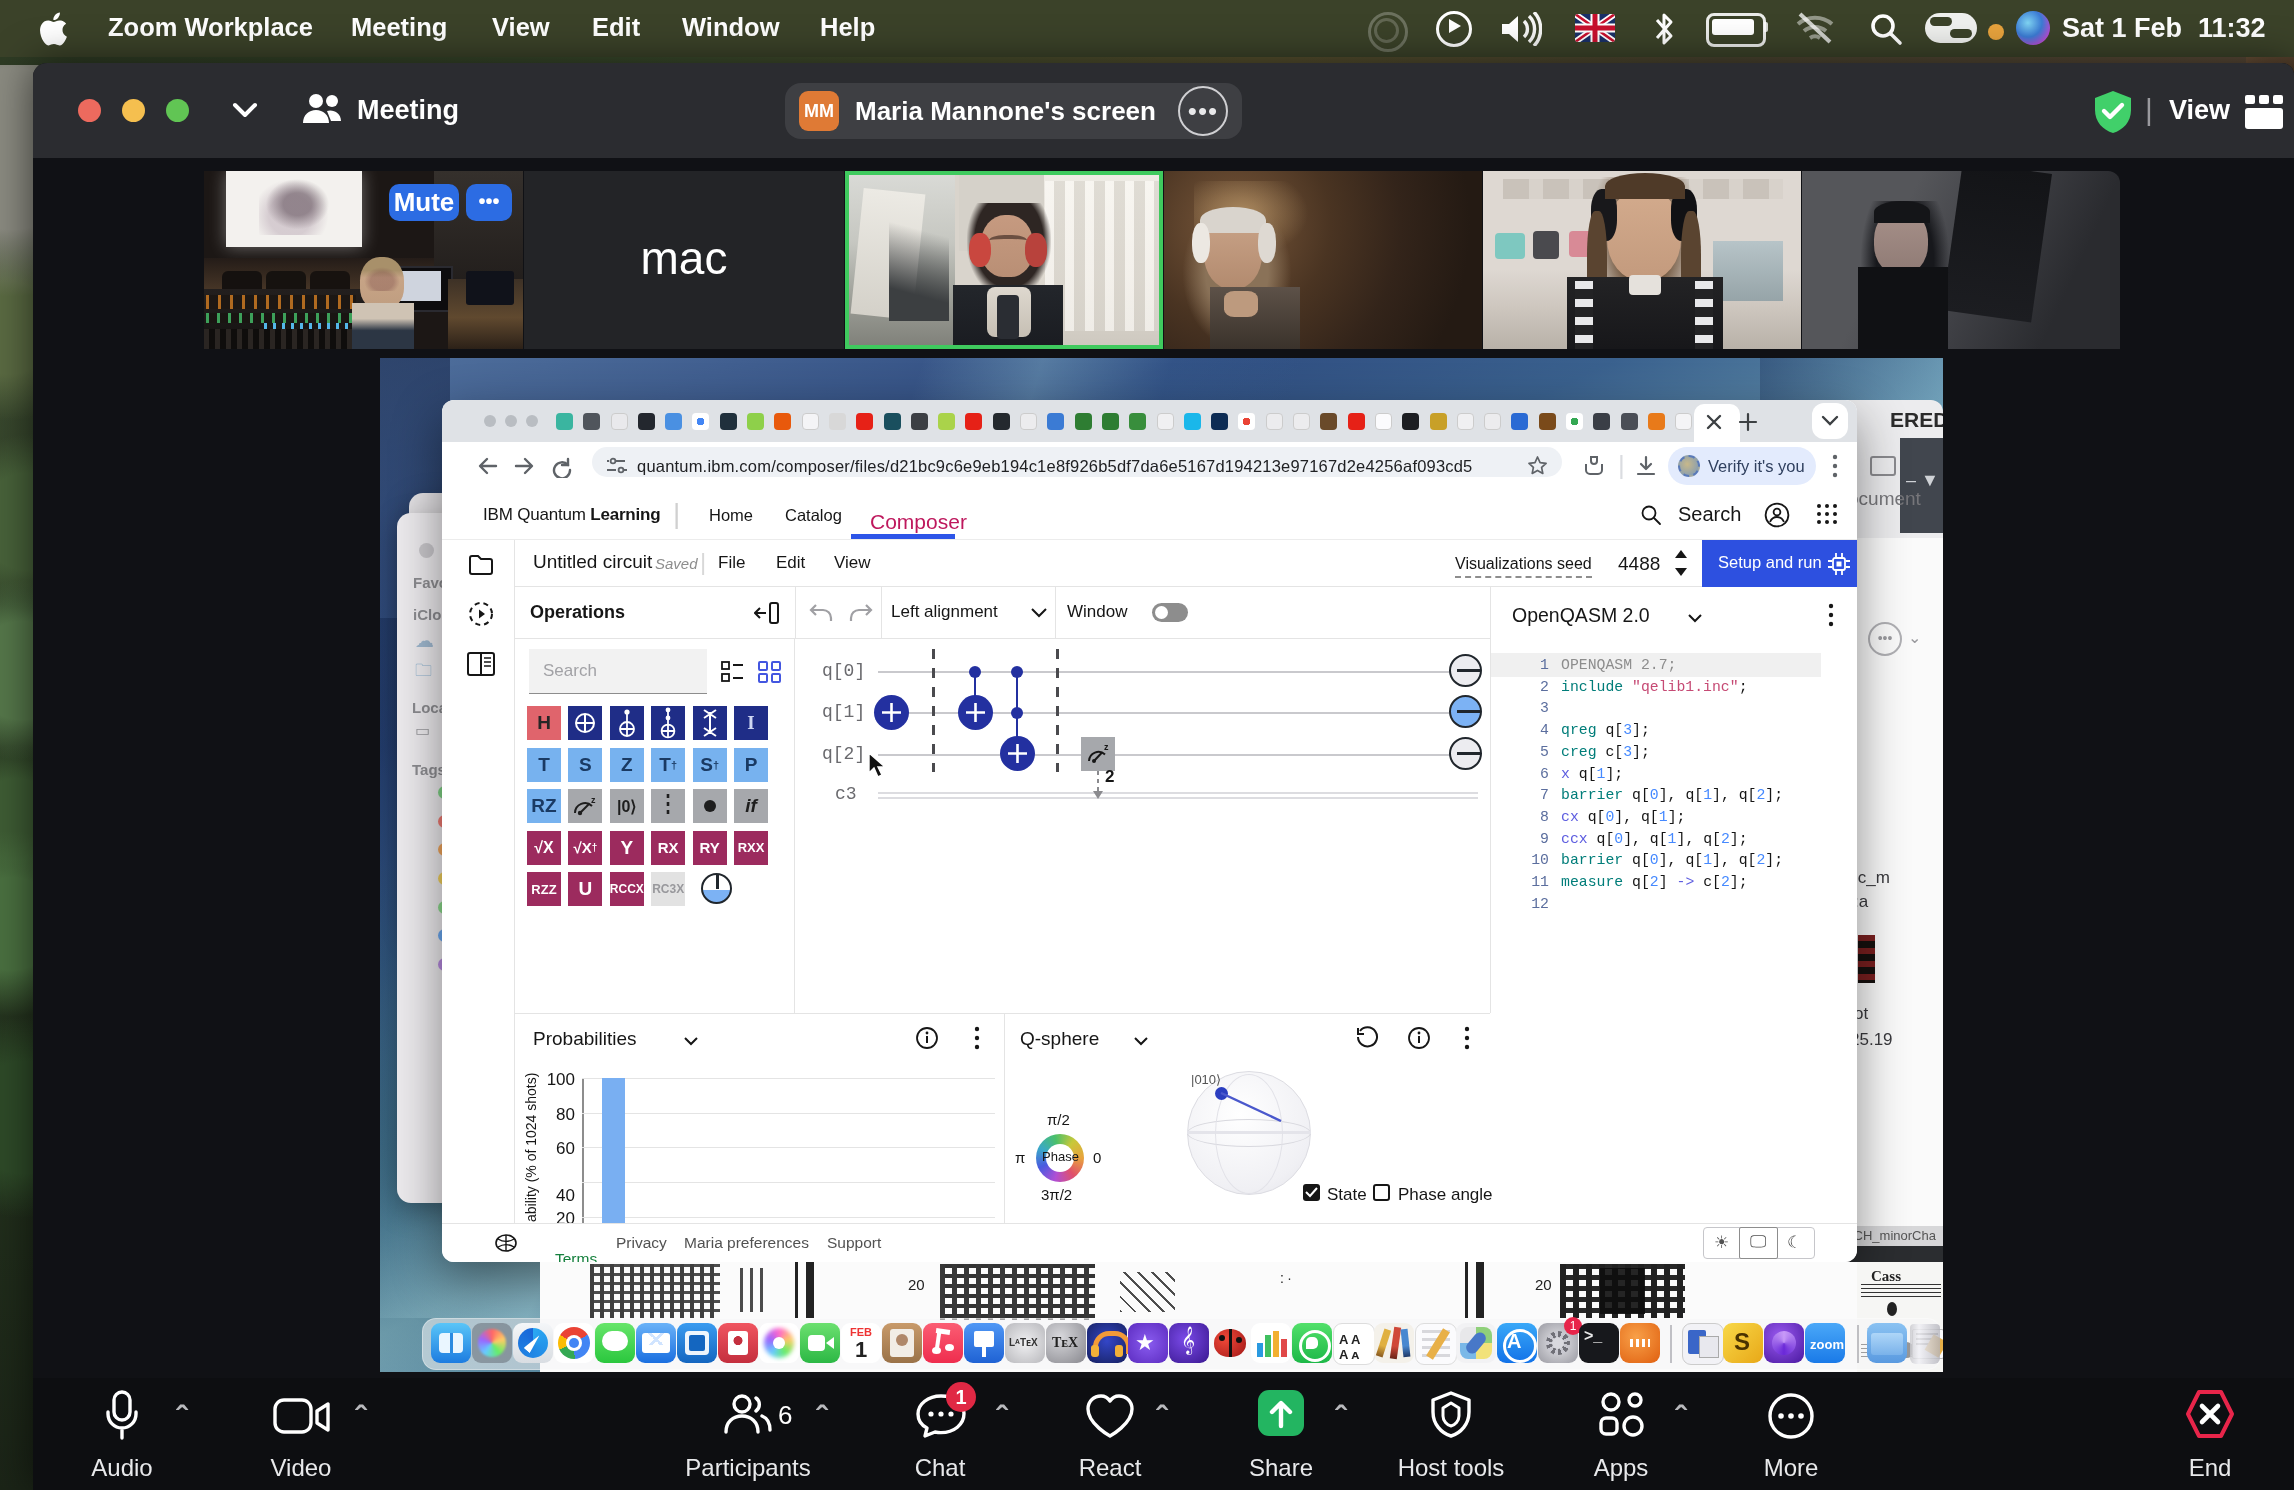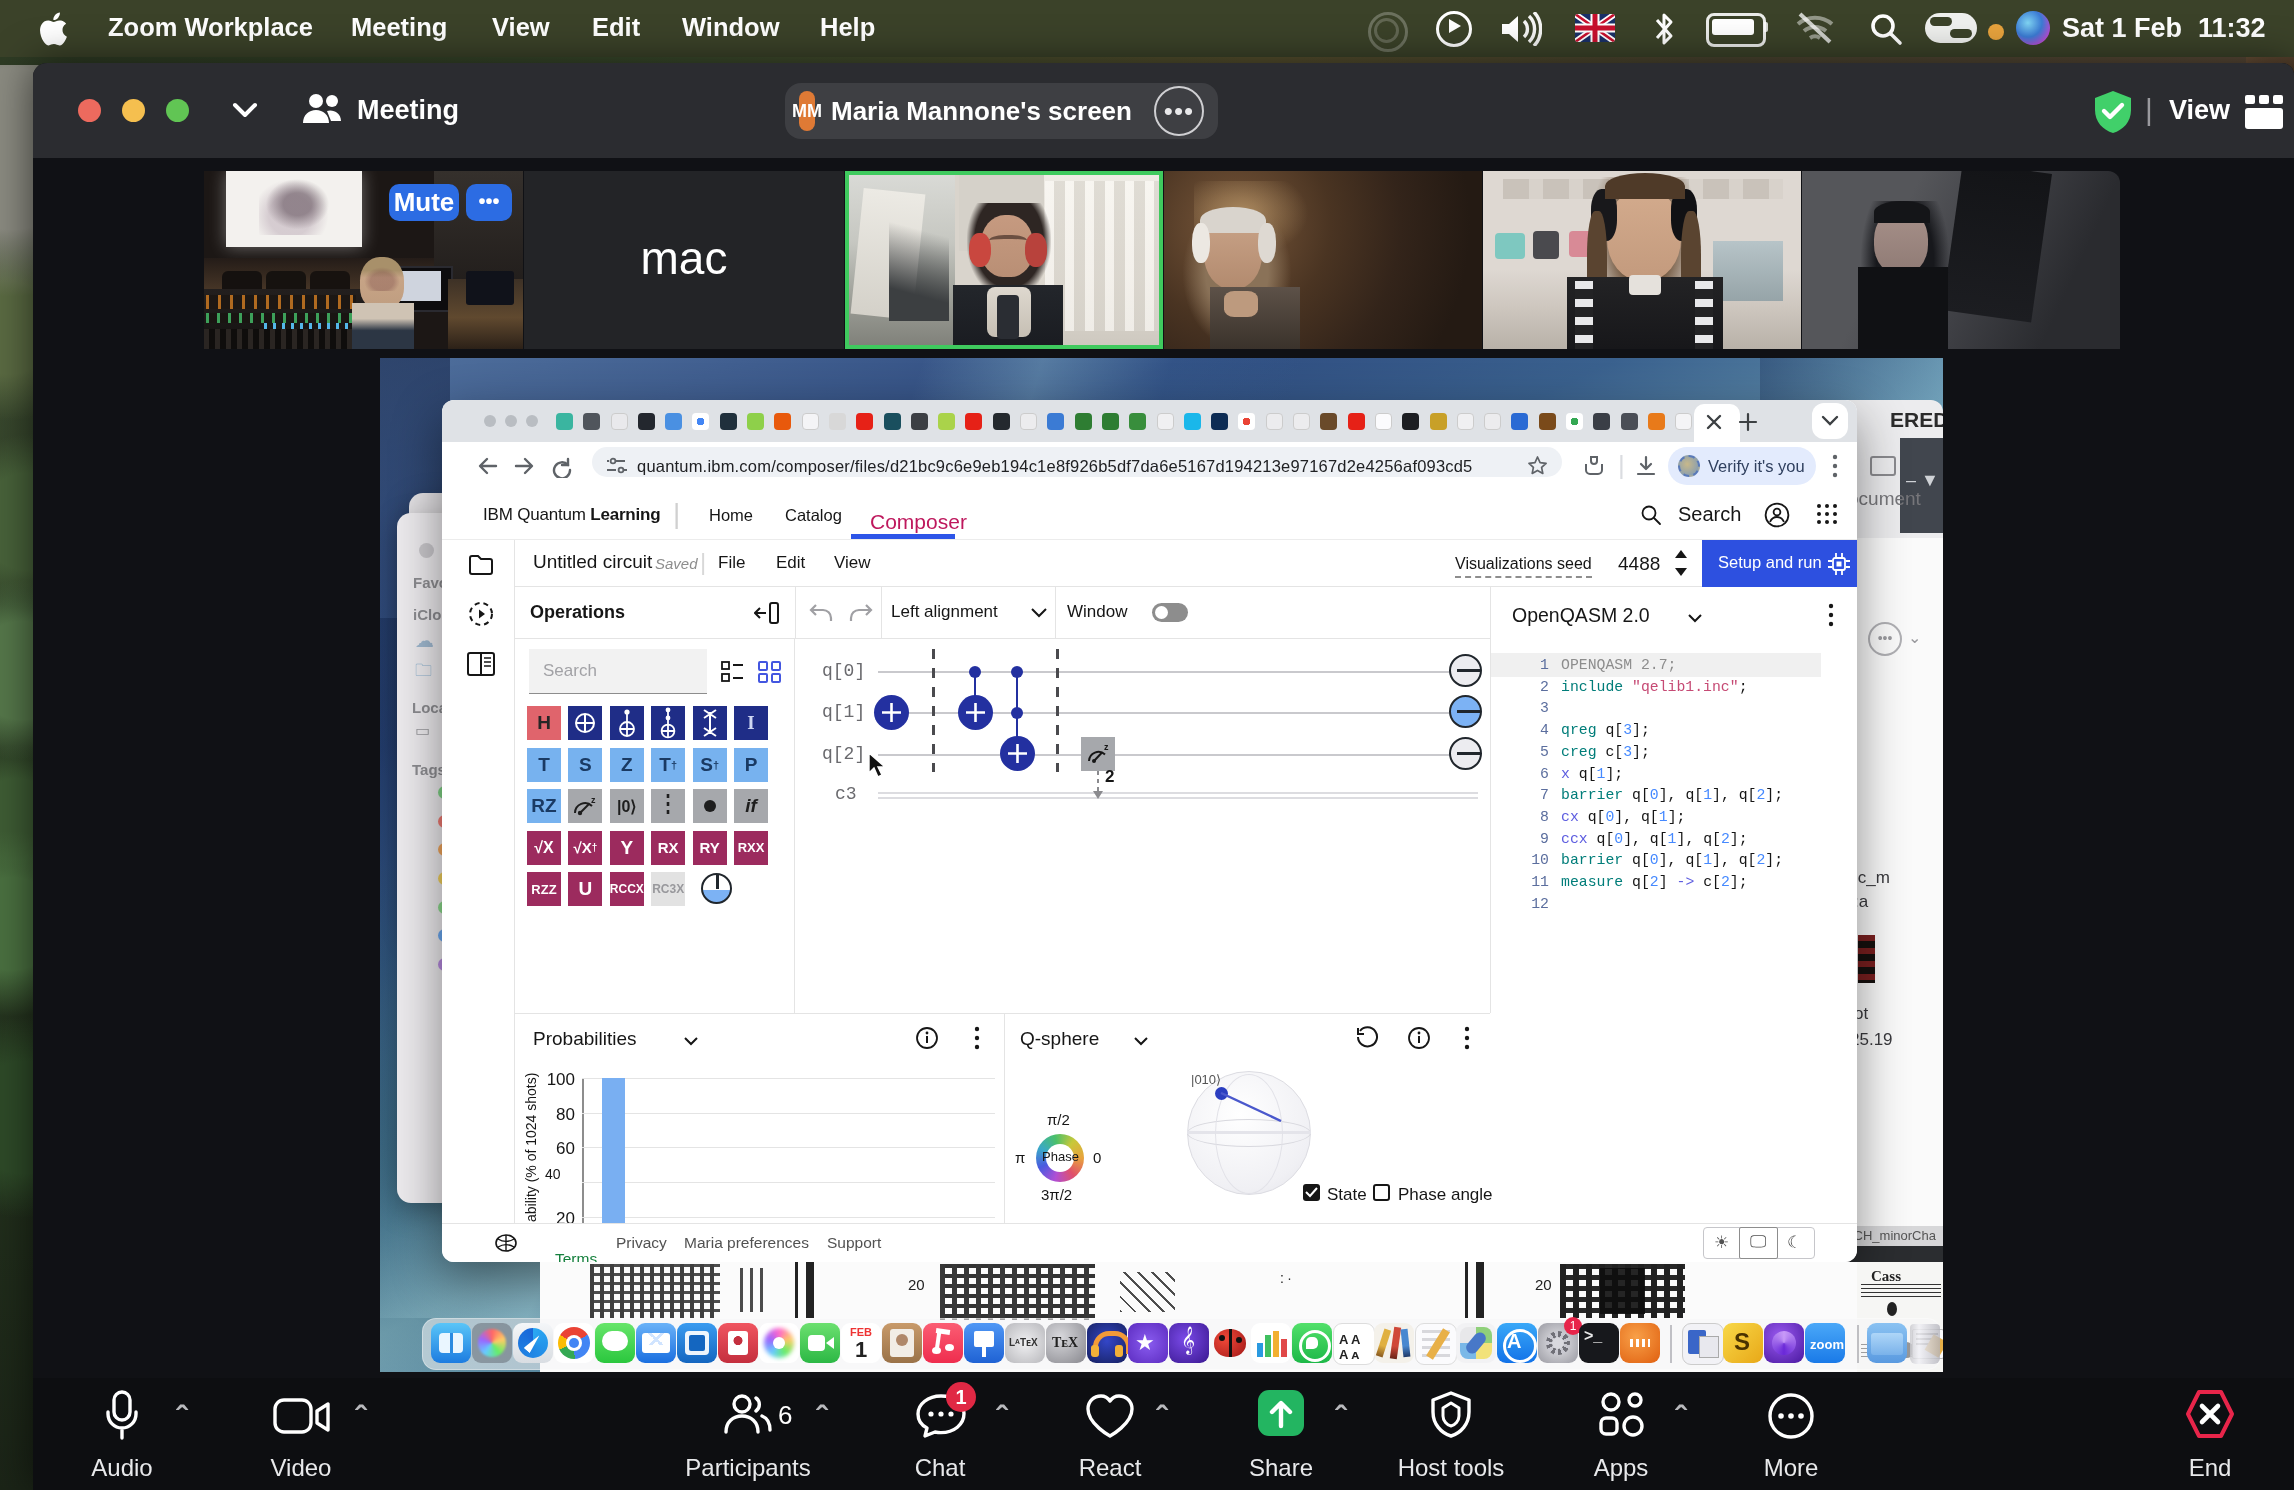--- a/index.html
+++ b/index.html
@@ -94,21 +94,21 @@
         <path d="M6 8l10 10L26 8" stroke="#fff" stroke-width="4" fill="none" stroke-linecap="round" stroke-linejoin="round"></path>
       </svg>
     <svg class="abs" style="left:268px;top:26px" width="44" height="42" viewBox="0 0 44 42">
         <circle cx="15" cy="12" r="7" fill="#fff"></circle>
         <circle cx="31" cy="12" r="6" fill="#fff"></circle>
         <path d="M2 34c0-8 6-13 13-13s13 5 13 13z" fill="#fff"></path>
         <path d="M26 22c6-2 14 2 14 10h-10" fill="#fff"></path>
       </svg>
     <span class="abs" style="left:324px;top:32px;color:#fff;font-size:27px;font-weight:700">Meeting</span>
     <div class="abs" id="pill">
-      <span style="width:16px;height:40px;border-radius:9px;background:#df7a35;color:#fff;font-size:18px;font-weight:700;display:flex;align-items:center;justify-content:center">MM</span>
+      <span style="width:40px;height:40px;border-radius:9px;background:#df7a35;color:#fff;font-size:18px;font-weight:700;display:flex;align-items:center;justify-content:center">MM</span>
       <span style="color:#fff;font-size:26px;font-weight:700;margin-left:16px">Maria Mannone's screen</span>
       <span style="width:46px;height:46px;border-radius:50%;border:2px solid #cfcfd2;margin-left:22px;color:#e8e8ea;font-size:26px;display:flex;align-items:center;justify-content:center;letter-spacing:1px">•••</span>
     </div>
     <svg class="abs" style="left:2058px;top:26px" width="44" height="46" viewBox="0 0 44 46">
         <path d="M22 2l18 7v12c0 12-8 20-18 23C12 41 4 33 4 21V9z" fill="#41d06a"></path>
         <path d="M13 22l6 6 12-12" stroke="#fff" stroke-width="4.4" fill="none" stroke-linecap="round" stroke-linejoin="round"></path>
       </svg>
     <span class="abs" style="left:2112px;top:30px;color:#9a9a9e;font-size:30px">|</span>
     <span class="abs" style="left:2136px;top:32px;color:#fff;font-size:27px;font-weight:600">View</span>
     <svg class="abs" style="left:2212px;top:32px" width="40" height="34" viewBox="0 0 40 34">
@@ -608,21 +608,21 @@
           </svg>
         <svg class="abs" style="left:455px;top:11px" width="14" height="26" viewBox="0 0 14 26">
             <circle cx="7" cy="4" r="2.2" fill="#161616"></circle>
             <circle cx="7" cy="13" r="2.2" fill="#161616"></circle>
             <circle cx="7" cy="22" r="2.2" fill="#161616"></circle>
           </svg>
         <span class="abs" style="left:8px;top:208px;color:#161616;font-size:14px;transform:rotate(-90deg);transform-origin:left top;white-space:nowrap">ability (% of 1024 shots)</span>
         <span class="abs" style="left:30px;top:56px;width:30px;text-align:right;color:#161616;font-size:17px">100</span>
         <span class="abs" style="left:30px;top:91px;width:30px;text-align:right;color:#161616;font-size:17px">80</span>
         <span class="abs" style="left:30px;top:125px;width:30px;text-align:right;color:#161616;font-size:17px">60</span>
-        <span class="abs" style="left:30px;top:152px;width:30px;text-align:left;color:#161616;font-size:14px">40</span>
+        <span class="abs" style="left:30px;top:172px;width:30px;text-align:right;color:#161616;font-size:17px">40</span>
         <span class="abs" style="left:30px;top:195px;width:30px;text-align:right;color:#161616;font-size:17px">20</span>
         <span class="abs" style="left:67px;top:64px;width:1.6px;height:146px;background:#8d8d8d"></span>
         <span class="abs" style="left:67px;top:64px;width:413px;height:1.4px;background:#e4e4e4"></span>
         <span class="abs" style="left:67px;top:99px;width:413px;height:1.4px;background:#e4e4e4"></span>
         <span class="abs" style="left:67px;top:133px;width:413px;height:1.4px;background:#e4e4e4"></span>
         <span class="abs" style="left:67px;top:168px;width:413px;height:1.4px;background:#e4e4e4"></span>
         <span class="abs" style="left:67px;top:203px;width:413px;height:1.4px;background:#e4e4e4"></span>
         <span class="abs" style="left:87px;top:64px;width:23px;height:146px;background:#79aff2"></span>
         <span class="abs" style="left:489px;top:0;width:1px;height:210px;background:#e4e4e4"></span>
 

